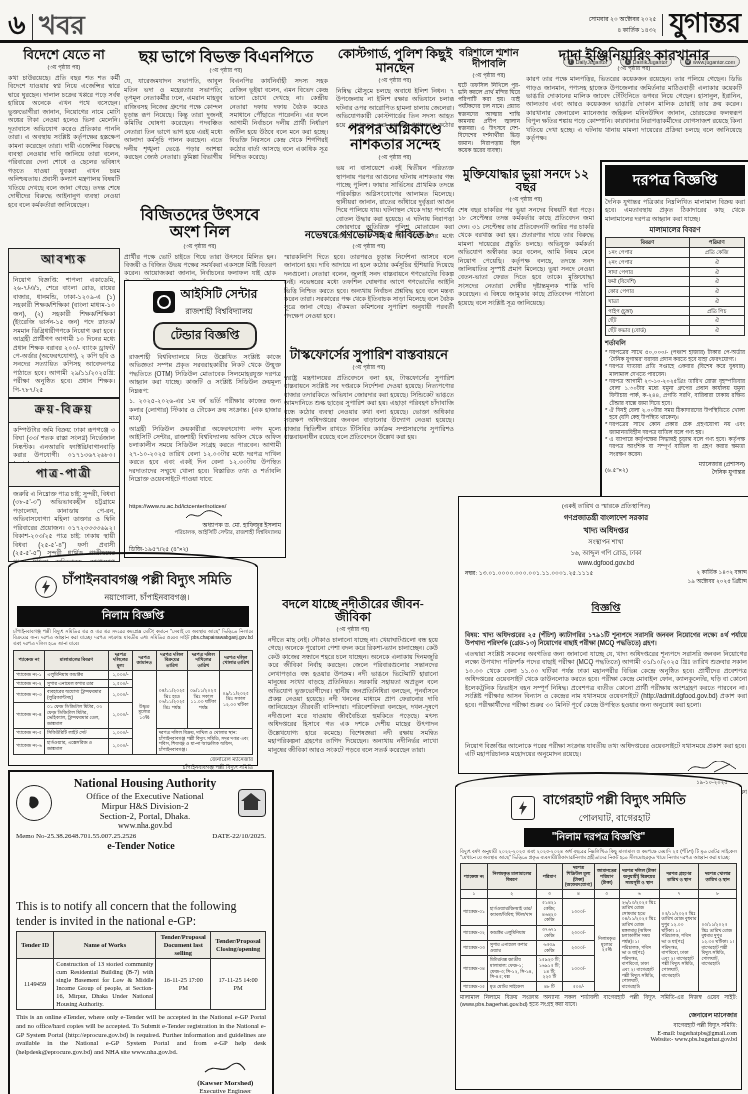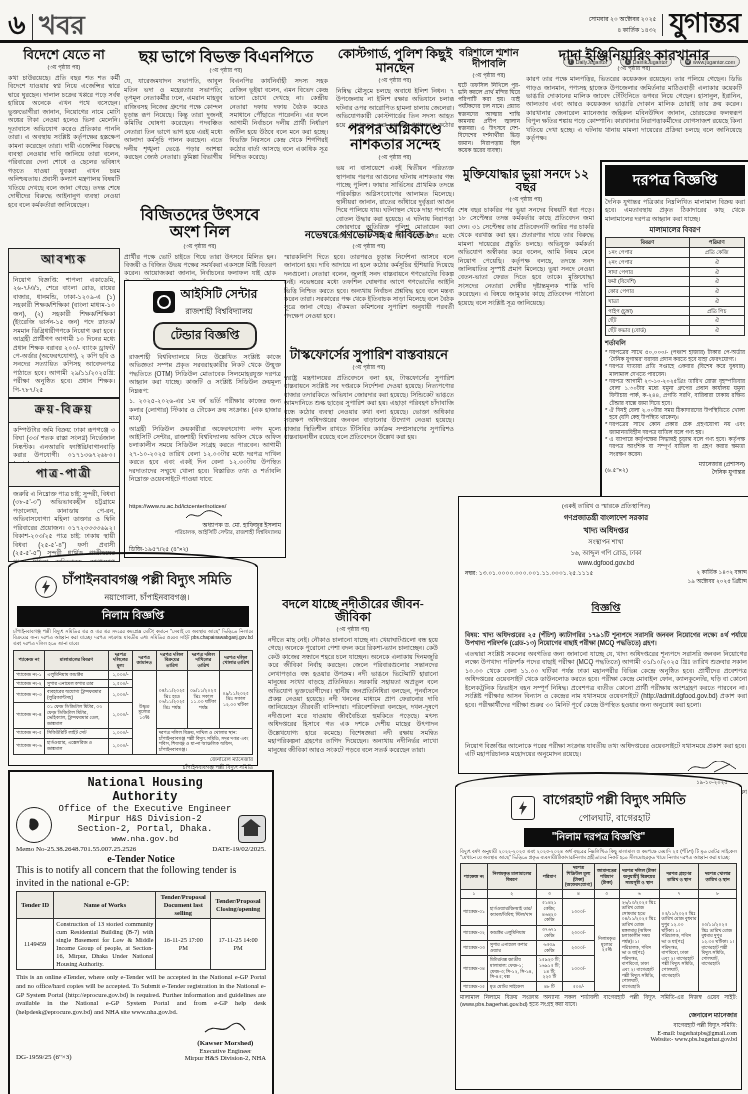--- a/index.html
+++ b/index.html
@@ -348,41 +348,41 @@
       </tbody>
         </table>
       <div style="text-align:right;font-size:5.4px;margin-top:1px;">
         <div>জেনারেল ম্যানেজার</div>
         <div>চাঁপাইনবাবগঞ্জ পল্লী বিদ্যুৎ সমিতি</div>
       </div>
     </div>
   </div>
 
   <div class="abs box" style="left:8px;top:770px;width:250px;height:316px;padding:4px 6px;border-width:2px;font-family:'Liberation Serif',serif;">
-    <div style="display:flex;align-items:flex-end;justify-content:space-between;font-family:Liberation Mono, monospace;">
+    <div style="display:flex;align-items:center;justify-content:space-between;">
       <span class="seal">
           <svg width="18" height="18" viewBox="0 0 20 20">
             <path d="M6 3 C10 2,14 4,15 8 C16 12,12 16,8 16 C5 15,4 12,5 9 C5 6,5 4,6 3 Z" fill="#222"></path>
           </svg>
         </span>
       <span style="flex:1;text-align:center;">
         <div style="font-size:12px;font-weight:bold;">National Housing Authority</div>
-        <div style="font-size:9px;">Office of the Executive Engineer</div>
+        <div style="font-size:9px;">Office of the Executive National</div>
         <div style="font-size:9px;">Mirpur H&amp;S Division-2</div>
         <div style="font-size:9px;">Section-2, Portal, Dhaka.</div>
         <div style="font-size:8px;">www.nha.gov.bd</div>
       </span>
       <span class="house"></span>
     </div>
     <div style="display:flex;justify-content:space-between;font-size:7px;margin-top:2px;">
       <span>Memo No-25.38.2648.701.55.007.25.2526</span>
-      <span>DATE-19/02/2025.</span>
+      <span>DATE-22/10/2025.</span>
     </div>
     <div style="text-align:center;font-size:10px;font-weight:bold;">e-Tender Notice</div>
-    <div style="font-size:10px;line-height:1.25;">This is to notify all concern that the following tender is invited in the national e-GP:</div>
+    <div style="font-size:12px;line-height:1.25;margin-top:48px;">This is to notify all concern that the following tender is invited in the national e-GP:</div>
     <table style="margin-top:2px;font-family:'Liberation Serif',serif;">
       <tbody>
           <tr>
         <th class="tt" style="font-size:6.4px;width:15%;">Tender ID</th>
         <th class="tt" style="font-size:6.4px;width:41%;">Name of Works</th>
         <th class="tt" style="font-size:6.4px;width:22%;">Tender/Proposal Document last selling</th>
         <th class="tt" style="font-size:6.4px;width:22%;">Tender/Proposal Closing/opening</th>
       </tr>
       <tr>
         <td class="tt" style="font-size:6.4px;">1149459</td>

